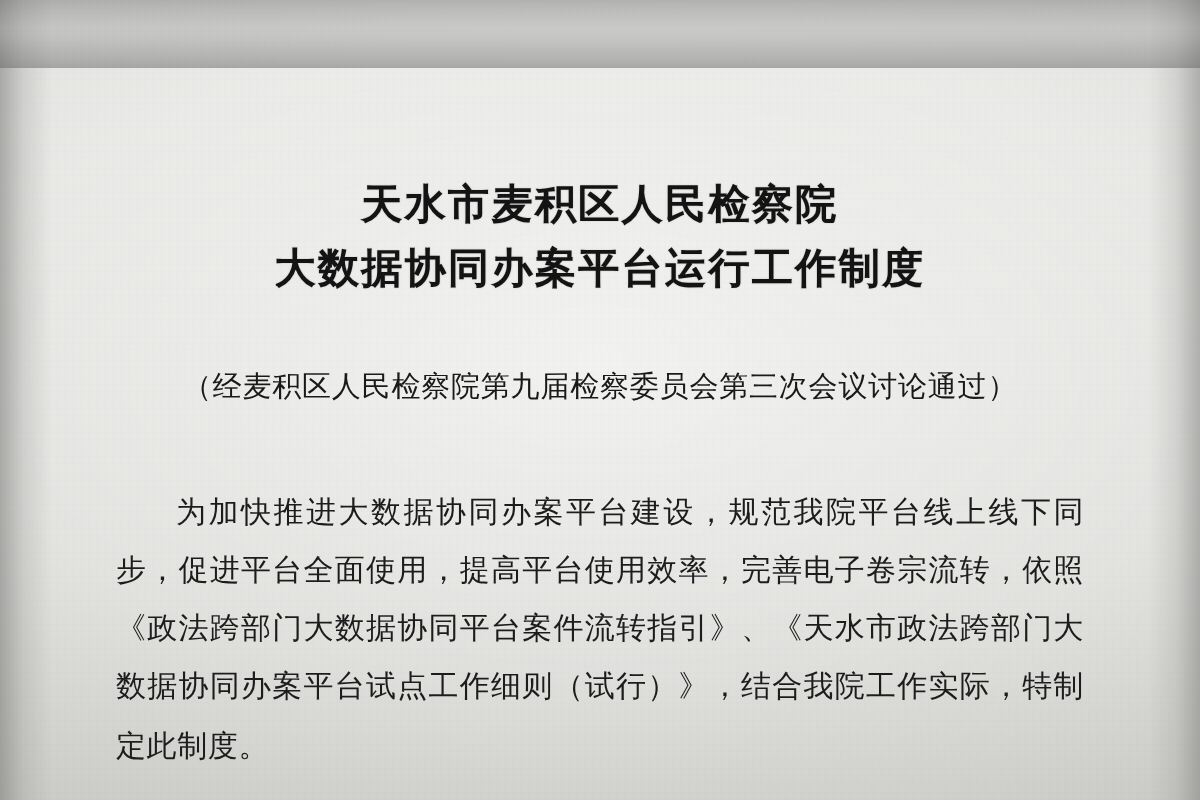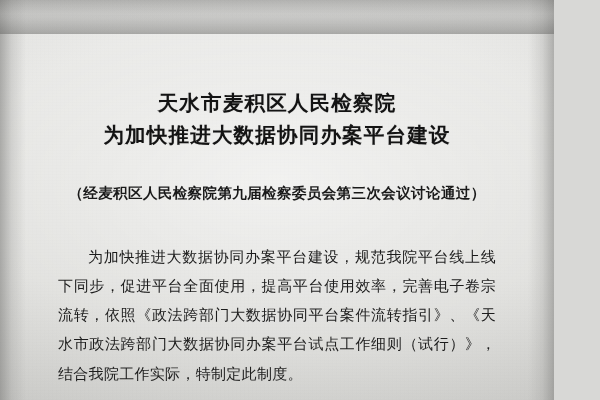--- a/index.html
+++ b/index.html
@@ -10,21 +10,21 @@
     width: 600px;
     height: 400px;
     overflow: hidden;
     background: #d8d8d6;
     font-family: "Liberation Serif", "DejaVu Serif", serif;
   }
 
   
   #photo {
     position: relative;
-    width: 554px;
+    width: 600px;
     height: 400px;
     background:
       radial-gradient(ellipse 120% 90% at 50% 45%,
         rgba(255,255,255,0.55) 0%,
         rgba(255,255,255,0.15) 45%,
         rgba(0,0,0,0.06) 78%,
         rgba(0,0,0,0.16) 100%),
       linear-gradient(180deg, #e9e9e7 0%, #e3e3e0 35%, #dedeDB 70%, #d4d4d1 100%);
   }
 
@@ -88,21 +88,21 @@
     letter-spacing: 1.2px;
     line-height: 1.55;
     color: #141414;
     text-shadow: 0 0 1px rgba(0,0,0,0.18);
   }
 
   .subtitle {
     margin-top: 32px;
     text-align: center;
     font-size: 14.5px;
-    font-weight: bold;
+    font-weight: normal;
     letter-spacing: 0.4px;
     color: #1a1a1a;
   }
 
   .body-text {
     margin-top: 40px;
     font-size: 15px;
     line-height: 1.95;
     text-align: justify;
     text-justify: inter-ideograph;
@@ -112,21 +112,21 @@
   }
 </style>
 </head>
 <body>
 
 <div id="photo">
   <div class="content">
 
     <div class="title-block">
       <div class="title-line">天水市麦积区人民检察院</div>
-      <div class="title-line">为加快推进大数据协同办案平台建设</div>
+      <div class="title-line">大数据协同办案平台运行工作制度</div>
     </div>
 
     <div class="subtitle">（经麦积区人民检察院第九届检察委员会第三次会议讨论通过）</div>
 
     <div class="body-text">为加快推进大数据协同办案平台建设，规范我院平台线上线下同步，促进平台全面使用，提高平台使用效率，完善电子卷宗流转，依照《政法跨部门大数据协同平台案件流转指引》、《天水市政法跨部门大数据协同办案平台试点工作细则（试行）》，结合我院工作实际，特制定此制度。</div>
 
   </div>
 
   <div class="grain"></div>
   <div class="edge left"></div>

